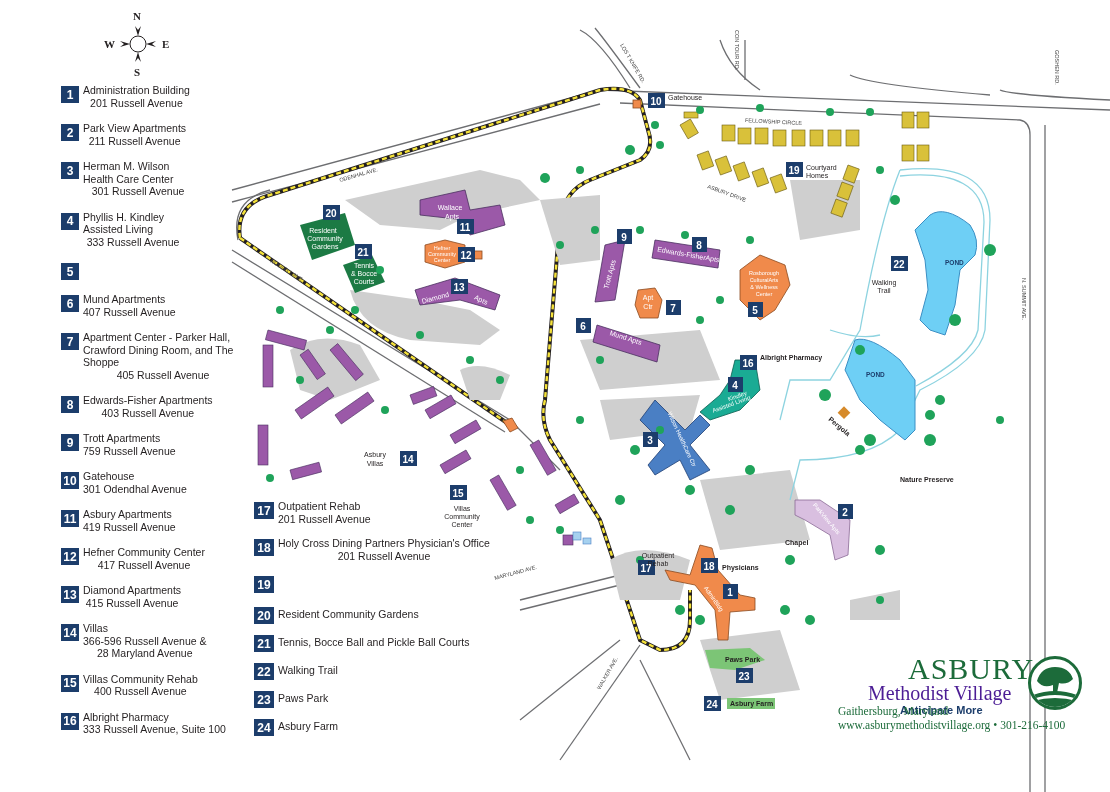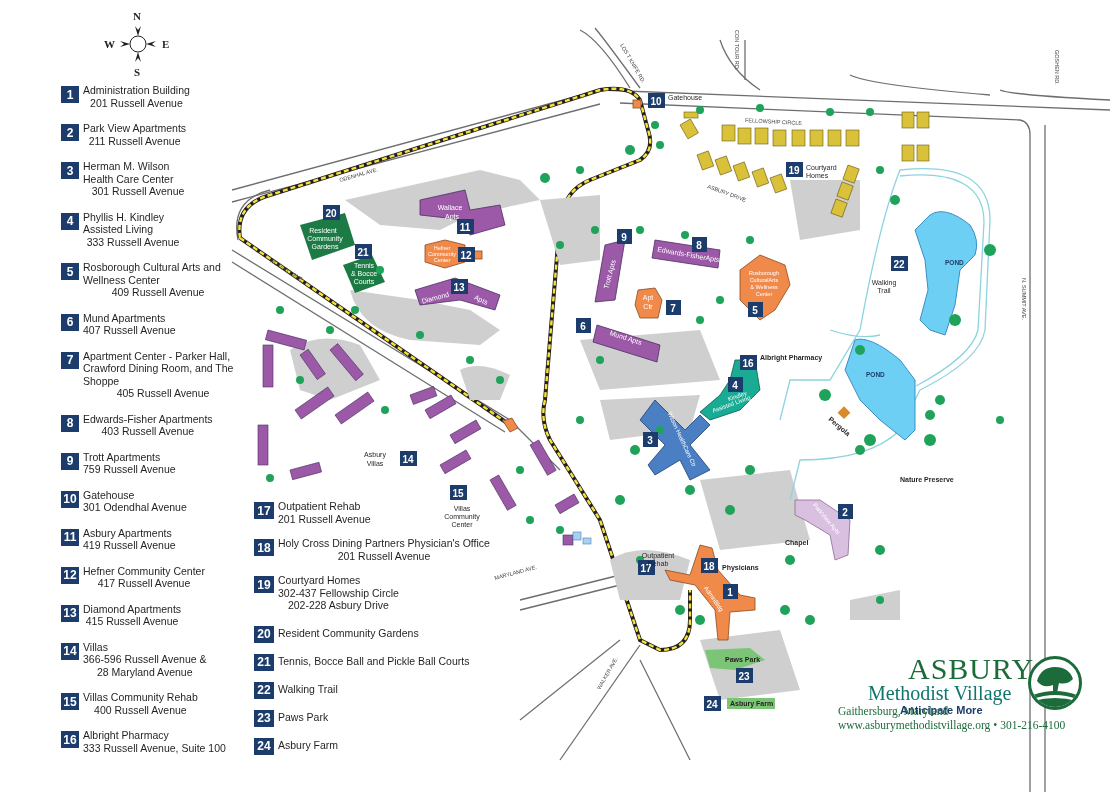--- a/index.html
+++ b/index.html
@@ -11,21 +11,21 @@
   .badge{flex:0 0 auto;width:18px;height:17px;background:#1c3d6b;color:#fff;font-weight:bold;font-size:12px;display:flex;align-items:center;justify-content:center;margin-right:4px;margin-top:2px;}
   .badge.w{width:20px;}
   .txt{font-size:10.5px;line-height:12.5px;}
   .name{font-weight:normal;display:block;}
   .addr{display:block;text-align:center;}
   .legend2 .item{margin-bottom:12px;}
   .legend2 .single{align-items:center;margin-bottom:9px;}
   .map{position:absolute;left:0;top:0;}
   .logo{position:absolute;left:868px;top:652px;width:230px;}
   .logo-title{position:absolute;left:40px;top:0;font-family:"Liberation Serif",serif;font-size:30px;color:#1c6b3a;letter-spacing:1px;}
-  .logo-sub{position:absolute;left:0;top:30px;font-family:"Liberation Serif",serif;font-size:20px;color:#0f766e;white-space:nowrap;}
+  .logo-sub{position:absolute;left:0;top:30px;font-family:"Liberation Serif",serif;font-size:20px;color:#4c1d95;white-space:nowrap;}
   .logo-tag{position:absolute;left:32px;top:52px;font-size:11px;color:#1c3d6b;font-weight:bold;white-space:nowrap;text-align:right;}
   .logo-circle{position:absolute;left:160px;top:4px;width:48px;height:48px;border:3px solid #1c6b3a;border-radius:50%;background:#fff;overflow:hidden;}
   .contact{position:absolute;left:838px;top:704px;width:250px;text-align:left;font-family:"Liberation Serif",serif;color:#1c6b3a;font-size:11.5px;line-height:14px;}
 </style>
 </head>
 <body>
 
 <svg class="map" width="1110" height="792" viewBox="0 0 1110 792">
 
   <g fill="none" stroke="#6d6e71" stroke-width="1.3">
@@ -382,24 +382,20 @@
     </div>
   <div class="item">
       <span class="badge">4</span>
       <span class="txt" style="width:100px">
         <span class="name">Phyllis H. Kindley Assisted Living</span>
         <span class="addr">333 Russell Avenue</span>
       </span>
     </div>
   <div class="item">
       <span class="badge">5</span>
-      <span class="txt" style="width:150px">
-        <span class="name">Rosborough Cultural Arts and Wellness Center</span>
-        <span class="addr">409 Russell Avenue</span>
-      </span>
     </div>
   <div class="item">
       <span class="badge">6</span>
       <span class="txt">
         <span class="name">Mund Apartments</span>
         <span class="addr">407 Russell Avenue</span>
       </span>
     </div>
   <div class="item">
       <span class="badge">7</span>
@@ -484,25 +480,20 @@
     </div>
   <div class="item">
       <span class="badge w">18</span>
       <span class="txt">
         <span class="name">Holy Cross Dining Partners Physician's Office</span>
         <span class="addr">201 Russell Avenue</span>
       </span>
     </div>
   <div class="item">
       <span class="badge w">19</span>
-      <span class="txt">
-        <span class="name">Courtyard Homes</span>
-        <span class="addr">302-437 Fellowship Circle</span>
-        <span class="addr">202-228 Asbury Drive</span>
-      </span>
     </div>
   <div class="item single">
       <span class="badge w">20</span>
       <span class="txt">
         <span class="name">Resident Community Gardens</span>
       </span>
     </div>
   <div class="item single">
       <span class="badge w">21</span>
       <span class="txt">

